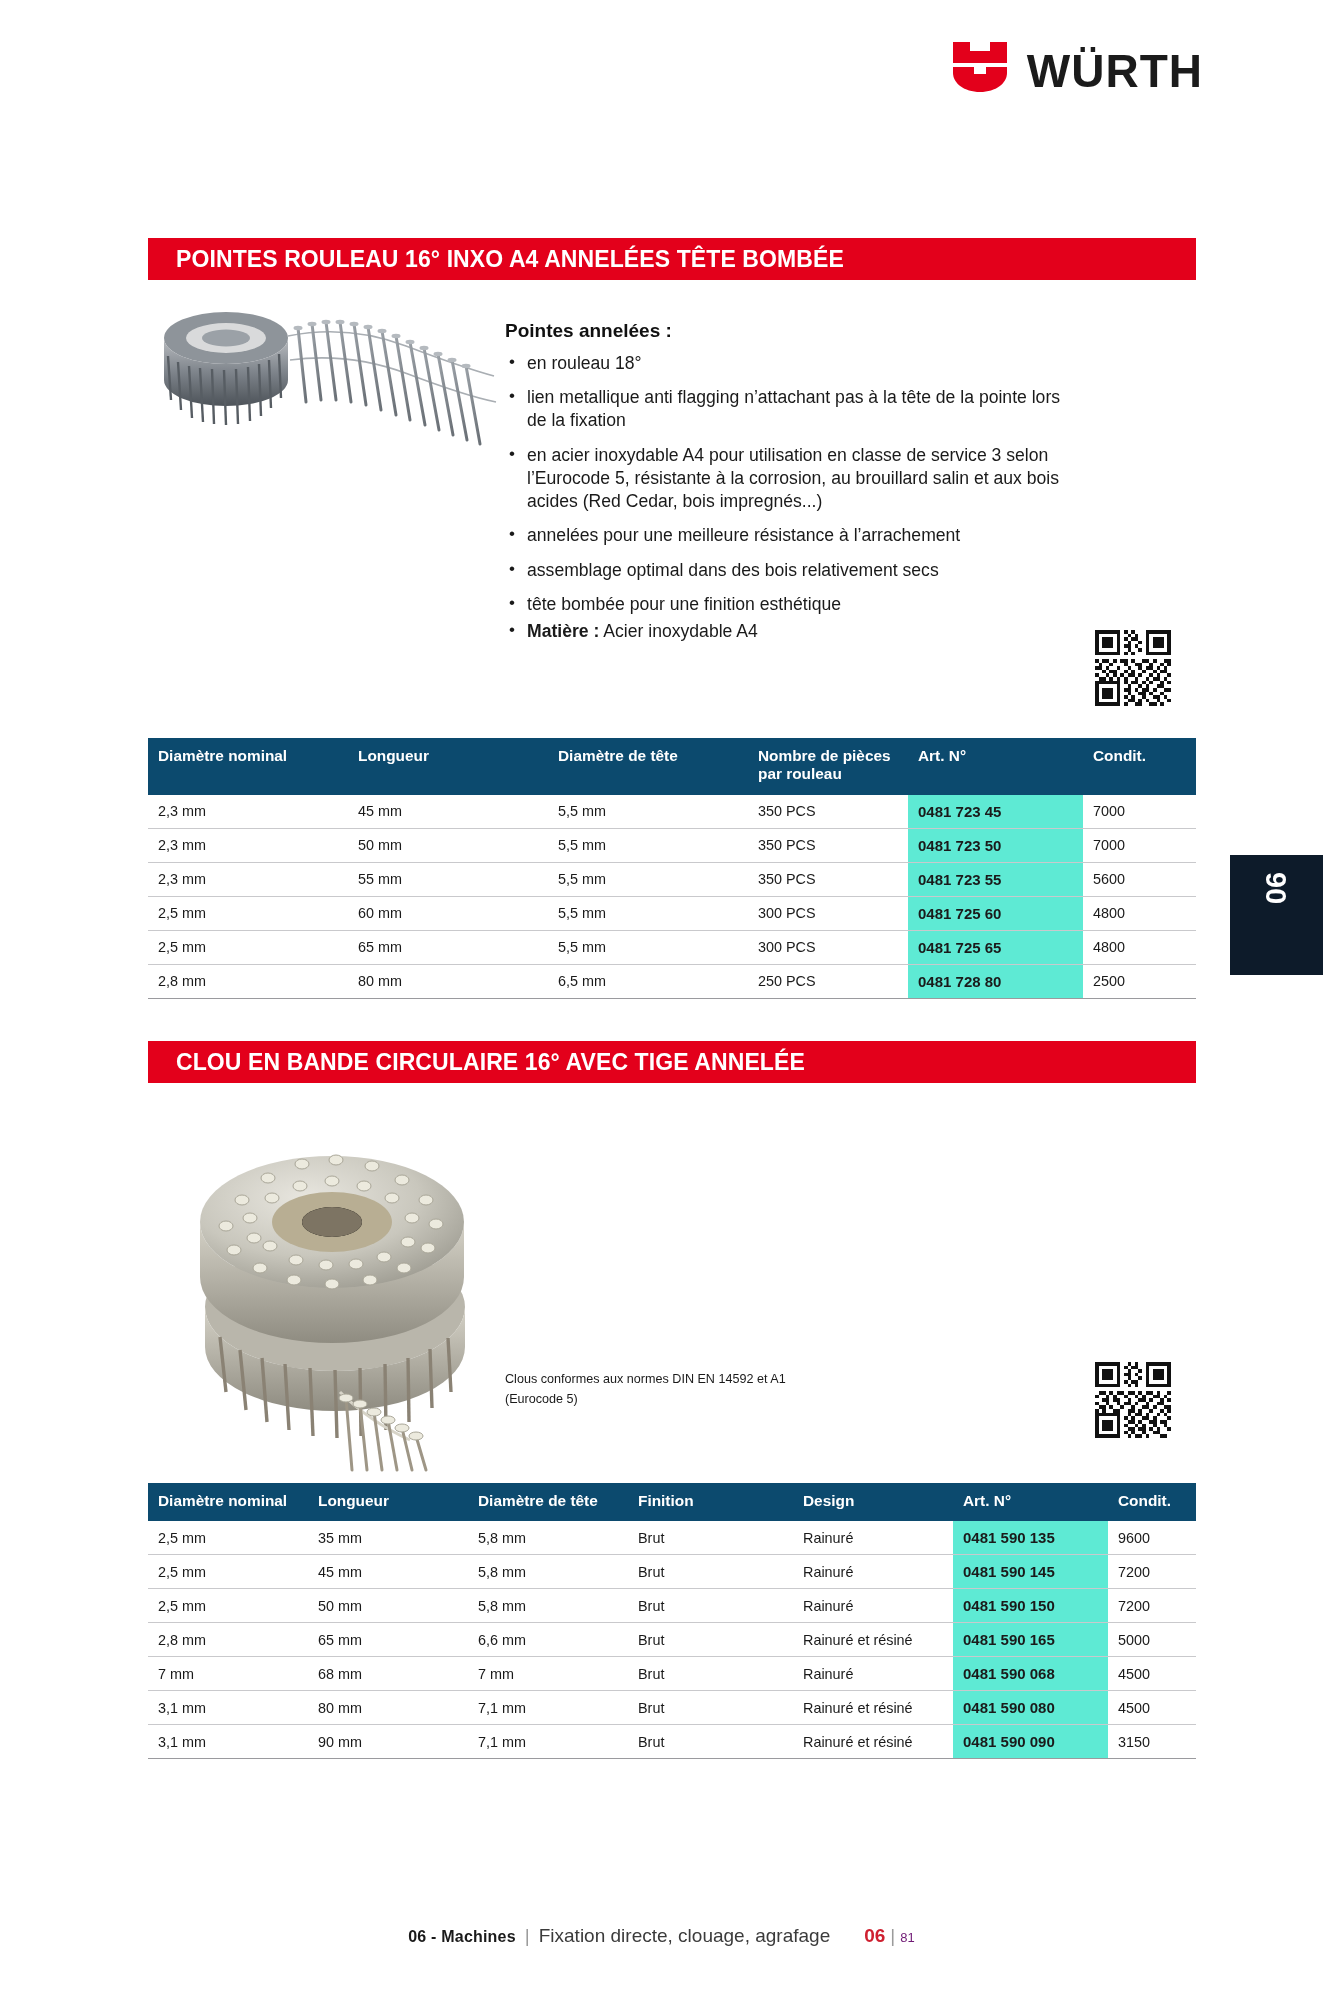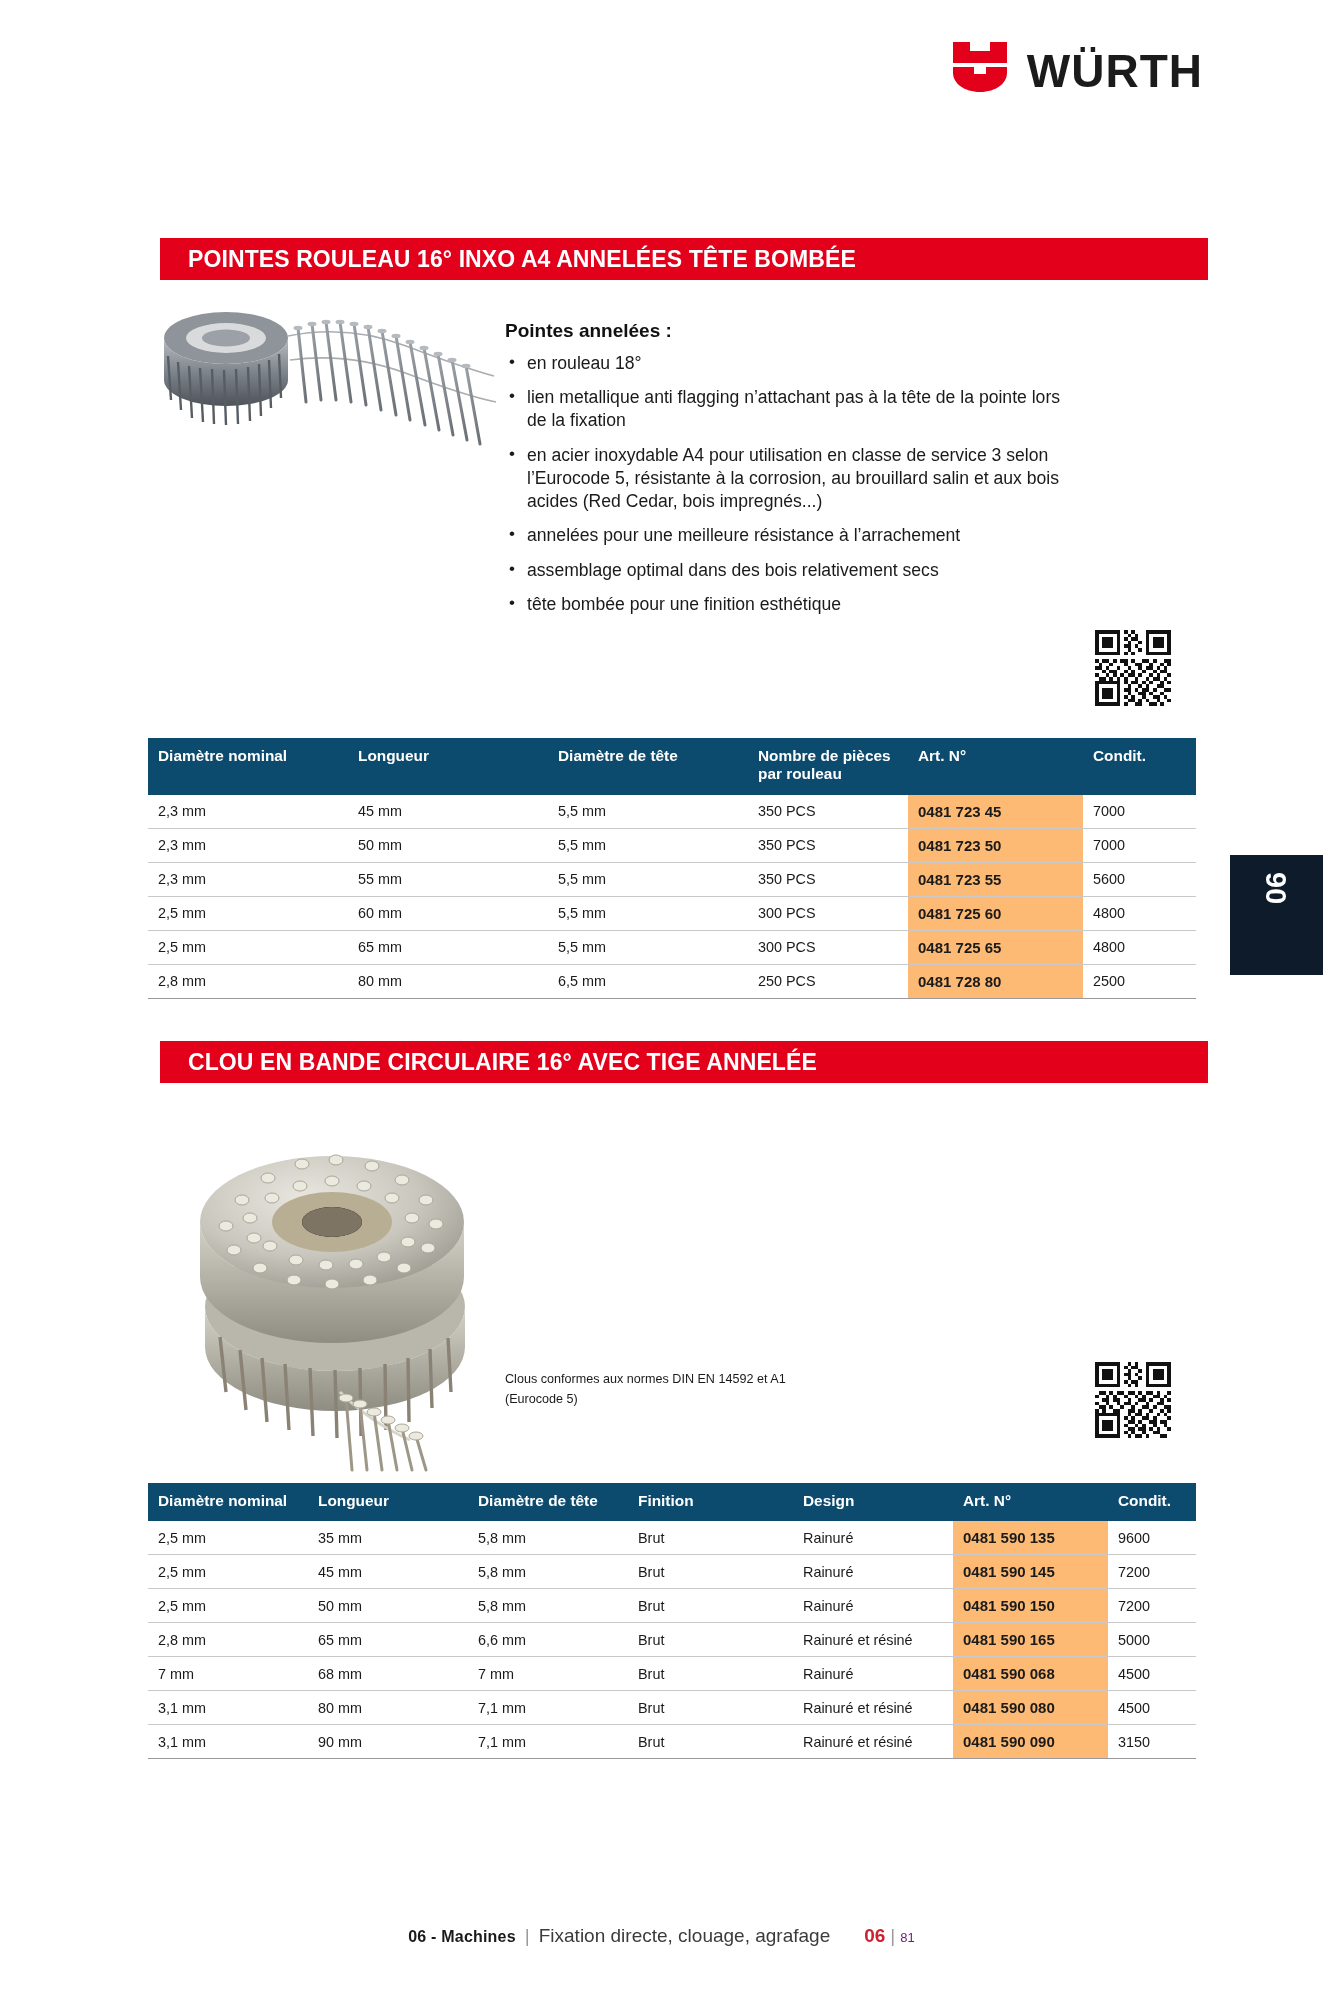--- a/index.html
+++ b/index.html
@@ -20,21 +20,21 @@
   }
   .wurth-mark { width: 58px; height: 56px; display: block; }
   .wurth-word {
     font-size: 46px; font-weight: bold; letter-spacing: 1px;
     color: #1b1b1b; font-family: "Liberation Sans", sans-serif;
     line-height: 1;
   }
 
   
   .band {
-    position: absolute; left: 160px; width: 1048px; height: 42px;
+    position: absolute; left: 148px; width: 1048px; height: 42px;
     background: #e3001b; display: flex; align-items: center;
   }
   .band-title {
     color: #ffffff; font-weight: bold; font-size: 23px;
     letter-spacing: .1px; padding-left: 28px; white-space: nowrap;
   }
 
   
   .prod-img { position: absolute; }
   .prod-img svg { display: block; }
@@ -80,21 +80,21 @@
     background: #0c4a6e; color: #ffffff; font-weight: bold;
     text-align: left; font-size: 15.4px; vertical-align: top;
     padding: 9px 6px 11px 10px; line-height: 1.2;
   }
   table.spec tbody td {
     padding: 8px 6px 8px 10px; border-bottom: 1px solid #c9c9cc;
     color: #1a1a1a; white-space: nowrap; vertical-align: middle;
   }
   table.spec tbody tr:last-child td { border-bottom: 1px solid #9a9a9e; }
   table.spec td.artno {
-    font-weight: bold; background: #fdba74; font-size: 15px;
+    font-weight: bold; background: #5eead4; font-size: 15px;
   }
 
   
   .side-tab {
     position: absolute; left: 1230px; top: 855px;
     width: 93px; height: 120px; background: #0d1b2a;
   }
   .side-tab span {
     display: block; color: #ffffff; font-weight: bold; font-size: 29px;
     transform: rotate(-90deg); width: 120px; height: 93px;
@@ -204,20 +204,21 @@
 
   <div class="copy" style="left:505px; top:305px; width:690px;">
     <div class="sub-head">Pointes annelées :</div>
     <ul class="feat">
       <li>en rouleau 18°</li>
       <li>lien metallique anti flagging n’attachant pas à la tête de la pointe lors de la fixation</li>
       <li>en acier inoxydable A4 pour utilisation en classe de service 3 selon l’Eurocode 5, résistante à la corrosion, au brouillard salin et aux bois acides (Red Cedar, bois impregnés...)</li>
       <li>annelées pour une meilleure résistance à l’arrachement</li>
       <li>assemblage optimal dans des bois relativement secs</li>
       <li style="margin-bottom:4px;">tête bombée pour une finition esthétique</li>
+      <li><b>Matière :</b> <span>Acier inoxydable A4</span></li>
     </ul>
   </div>
 
   <div class="qr" style="left:1095px; top:630px;">
     <svg width="76" height="76" viewBox="0 0 21 21" shape-rendering="crispEdges">
       <rect width="21" height="21" fill="#fff"></rect>
       <g fill="#111">
         <path d="M0 0h7v7h-7z"></path>
           <path d="M14 0h7v7h-7z"></path>
           <path d="M0 14h7v7h-7z"></path>

